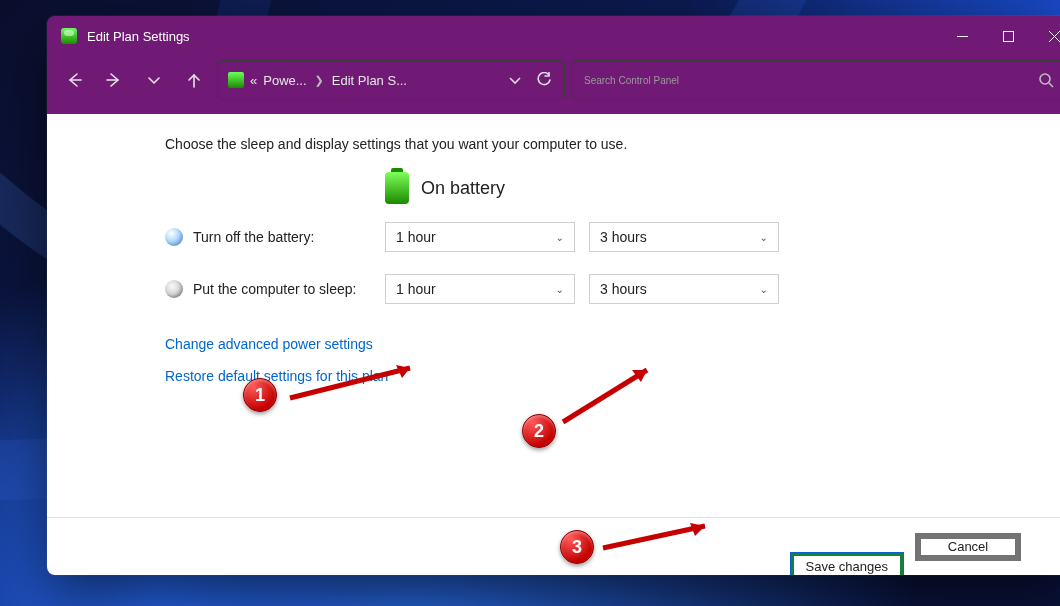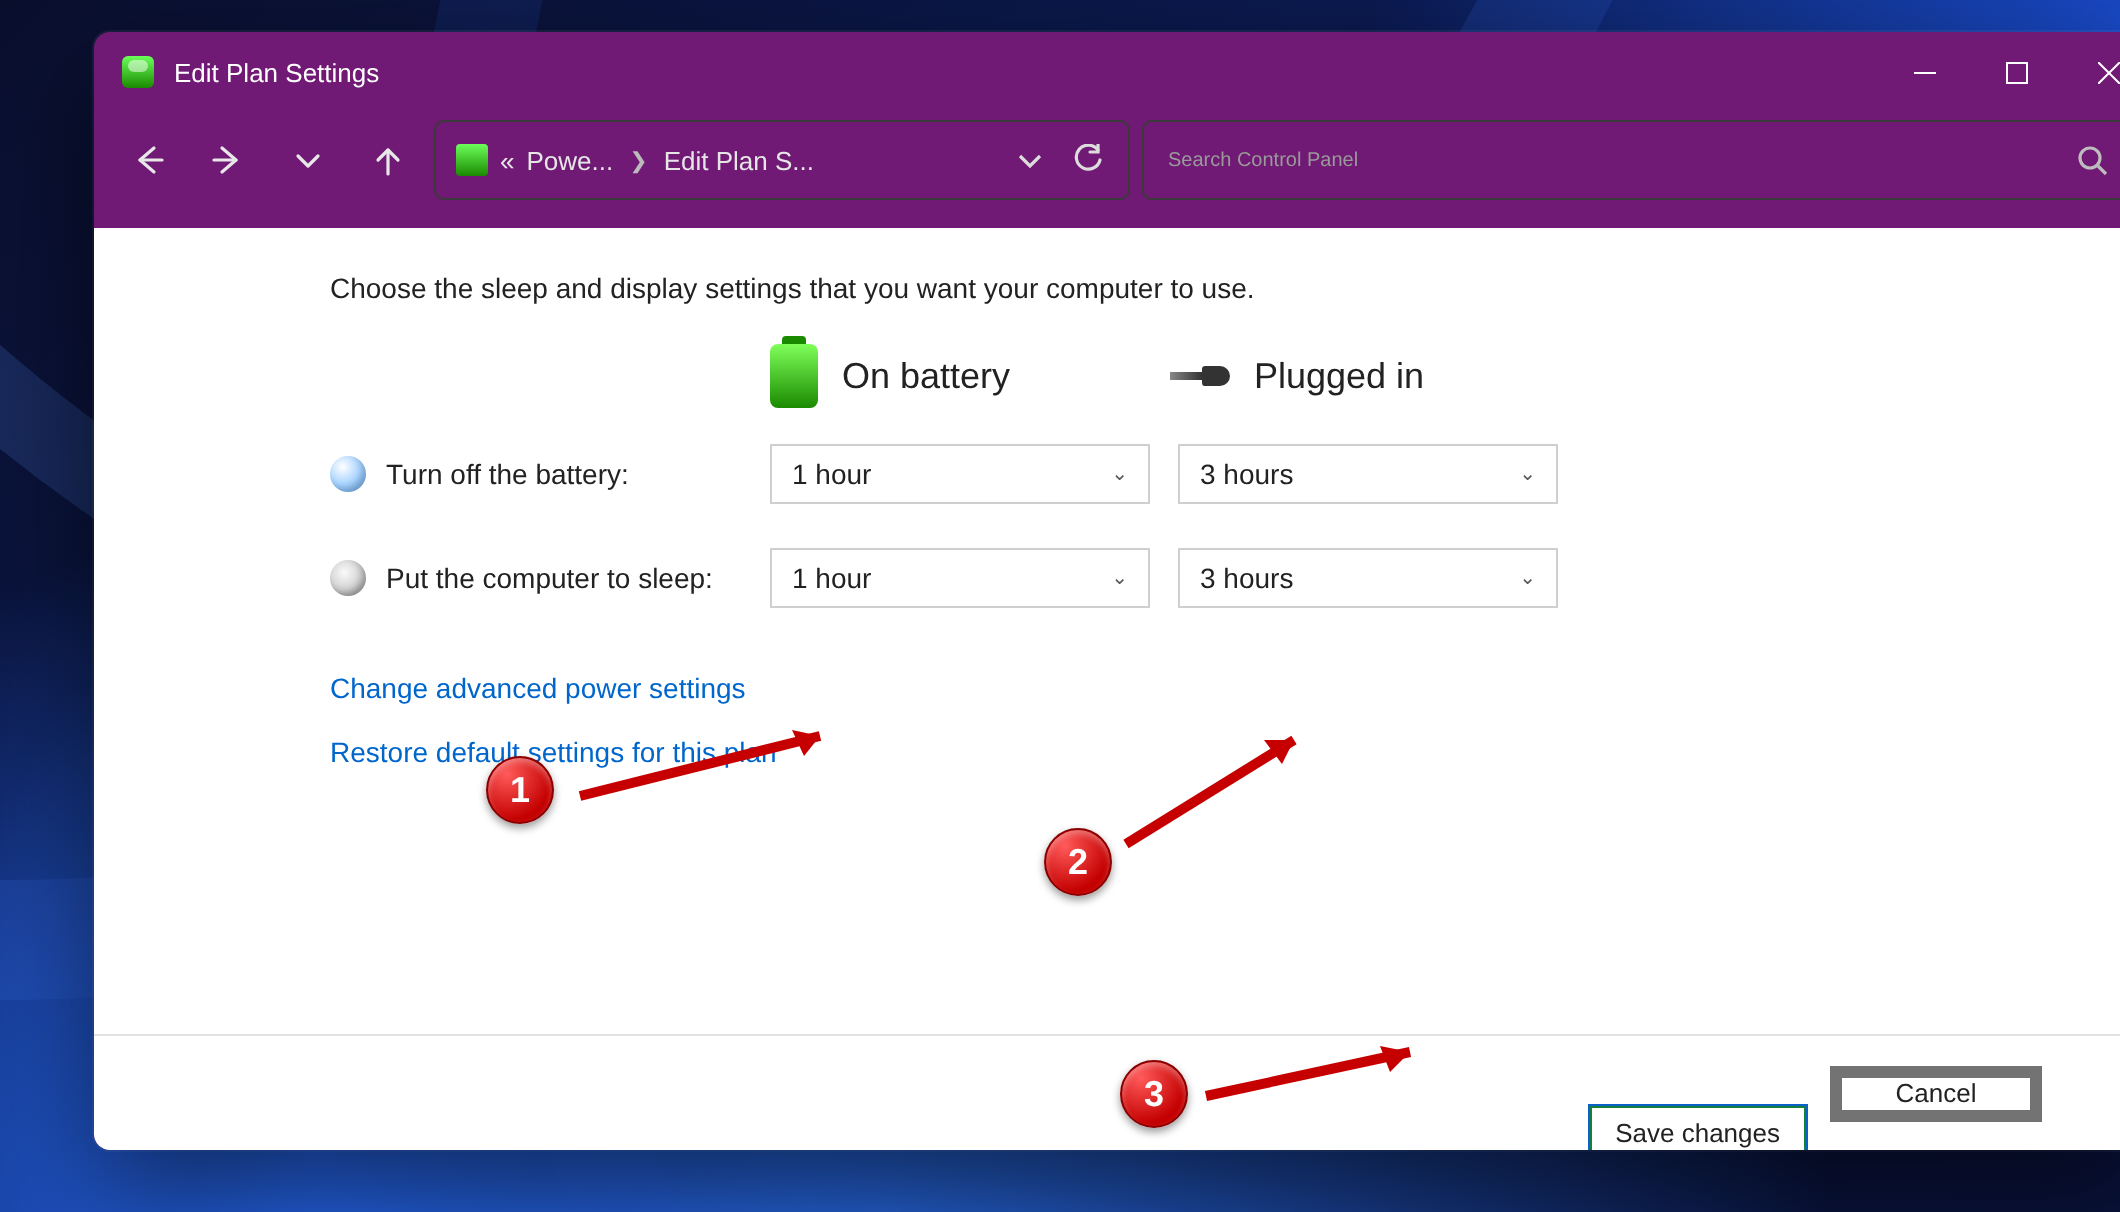--- a/index.html
+++ b/index.html
@@ -76,21 +76,21 @@
     padding:0 10px; margin-right:14px; font-size:14px; background:#fff; justify-content:space-between;text-align:right;
   }
   .select .chv{ font-size:10px; color:#555;}
   .link { color:#0066cc; font-size:14px; margin-bottom:16px; cursor:default;}
   .footer {
     position:absolute; left:0; right:0; bottom:0; height:58px;
     border-top:1px solid #e2e2e2; display:flex; align-items:center; justify-content:flex-end;
     padding-right:56px; gap:12px;
   }
   .btn { min-width:106px; height:28px; border:6px solid #737373; background:#fff; font-size:13px; display:flex; align-items:center; justify-content:center; padding:0 12px;}
-  .btn.primary { border:1px solid #15803d; outline:1px solid #0a62c9;margin-top:40px;}
+  .btn.primary { border:3px solid #15803d; outline:1px solid #0a62c9;margin-top:40px;}
 
   
   .anno { position:absolute; pointer-events:none; }
   .num-circle {
     width:34px; height:34px; border-radius:50%; background:radial-gradient(circle at 30% 25%, #ff5a5a, #c40000 70%);
     box-shadow:0 2px 4px rgba(0,0,0,0.4), inset 0 2px 3px rgba(255,255,255,0.35);
     color:#fff; font-weight:700; font-size:18px; display:flex; align-items:center; justify-content:center;
     border:1px solid #8a0000;
   }
   svg.arrow{ position:absolute; overflow:visible; }
@@ -182,24 +182,20 @@
 
   <div class="content">
     <div class="inner">
       <div class="sub">Choose the sleep and display settings that you want your computer to use.</div>
 
       <div class="cols">
         <div class="col">
           <div class="batt-icon"></div>
           <span>On battery</span>
         </div>
-        <div class="col">
-          <div class="plug-icon"></div>
-          <span>Plugged in</span>
-        </div>
       </div>
 
       <div class="row">
         <div class="row-label">
           <div class="disp-icon"></div>
           <span>Turn off the battery:</span>
         </div>
         <div class="select">
           <span>1 hour</span>
           <span class="chv">⌄</span>

